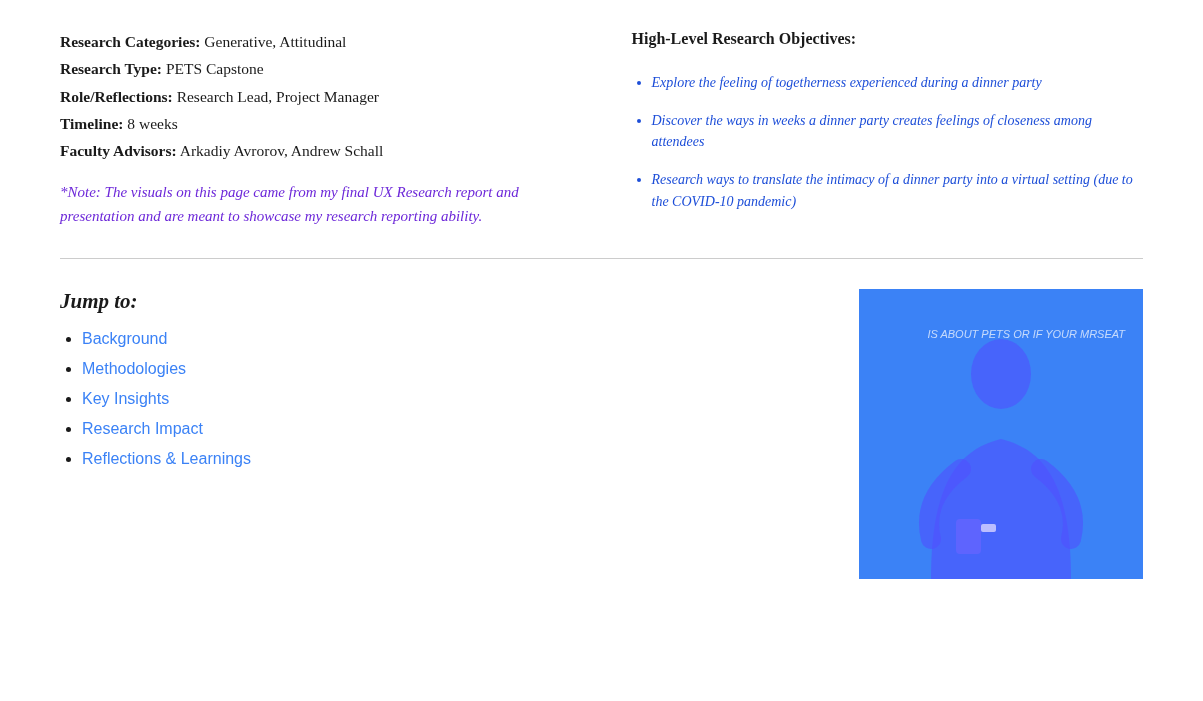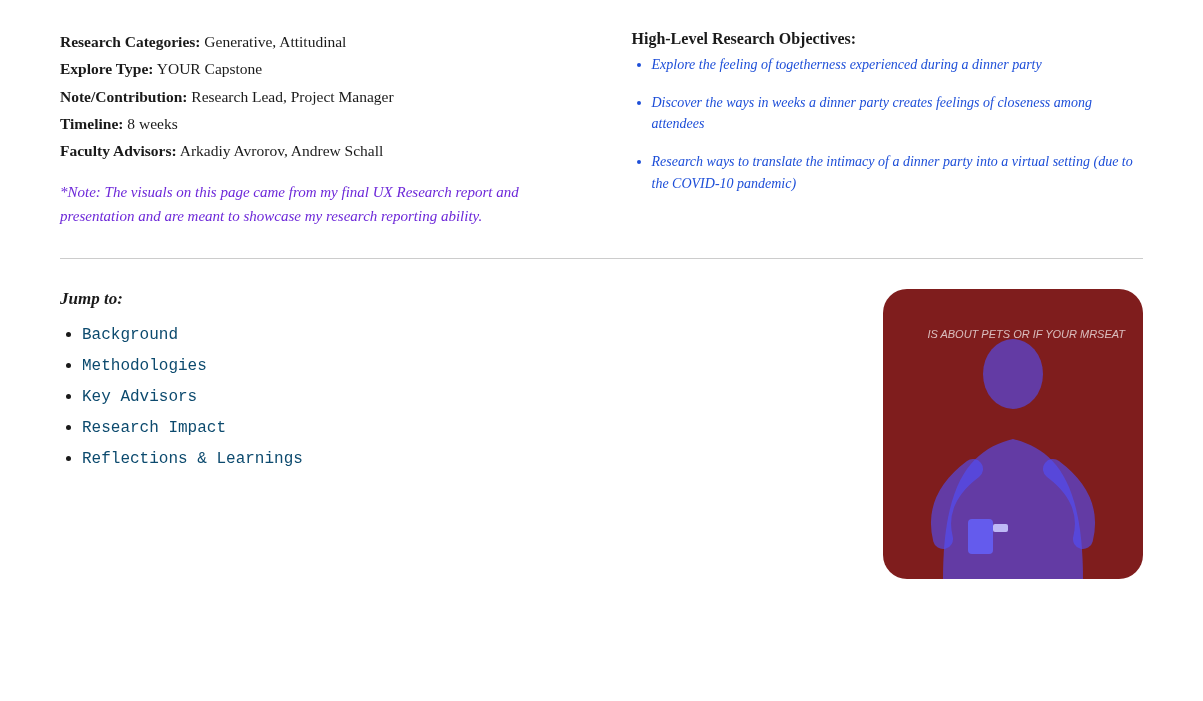--- a/index.html
+++ b/index.html
@@ -42,21 +42,21 @@
     .note-text {
       margin-top: 18px;
       font-style: italic;
       font-size: 15px;
       line-height: 1.6;
       color: #6d28d9;
     }
     .objectives-title {
       font-weight: bold;
       font-size: 16px;
-      margin-bottom: 6px;
+      margin-bottom: 24px;
     }
     .objectives-list {
       list-style: disc;
       padding-left: 20px;
     }
     .objectives-list li {
       font-size: 14px;
       line-height: 1.55;
       margin-bottom: 16px;
       color: #1d4ed8;
@@ -72,48 +72,47 @@
       gap: 40px;
       align-items: flex-start;
     }
     .jump-to-section {
       flex: 1;
       max-width: 600px;
     }
     .jump-to-label {
       font-weight: bold;
       font-style: italic;
-      font-size: 17px;
+      font-size: 21px;
       margin-bottom: 16px;
     }
     .jump-list {
       list-style: disc;
       padding-left: 22px;
     }
     .jump-list li {
       margin-bottom: 12px;
     }
     .jump-list li a {
-      color: #0c4a6e;
+      color: #3b82f6;
       text-decoration: none;
       font-size: 16px;
-      font-family: Liberation Mono, monospace;
+      font-family: Liberation Sans, sans-serif;
     }
     .image-placeholder {
-      width: 260px;
+      width: 284px;
       height: 290px;
-      background: #7f1d1d;
+      background: #3b82f6;
       flex-shrink: 0;
       margin-left: auto;
       position: relative;
       overflow: hidden;
       display: flex;
       align-items: center;
       justify-content: center;
-      border-radius: 24px;
     }
     .image-overlay-text {
       color: rgba(255,255,255,0.7);
       font-size: 11px;
       text-align: center;
       padding: 8px;
       font-style: italic;
       position: absolute;
       top: 30px;
       right: 10px;
@@ -136,25 +135,25 @@
 <div class="page-wrapper">
 
   <div class="top-section">
 
     <div class="left-meta">
       <div class="meta-row">
         <span class="meta-label">Research Categories:</span>
         <span>Generative, Attitudinal</span>
       </div>
       <div class="meta-row">
-        <span class="meta-label">Explore Type:</span>
-        <span>YOUR Capstone</span>
-      </div>
-      <div class="meta-row">
-        <span class="meta-label">Note/Contribution:</span>
+        <span class="meta-label">Research Type:</span>
+        <span>PETS Capstone</span>
+      </div>
+      <div class="meta-row">
+        <span class="meta-label">Role/Reflections:</span>
         <span>Research Lead, Project Manager</span>
       </div>
       <div class="meta-row">
         <span class="meta-label">Timeline:</span>
         <span>8 weeks</span>
       </div>
       <div class="meta-row">
         <span class="meta-label">Faculty Advisors:</span>
         <span>Arkadiy Avrorov, Andrew Schall</span>
       </div>
@@ -178,21 +177,21 @@
     <div class="jump-to-section">
       <div class="jump-to-label">Jump to:</div>
       <ul class="jump-list">
         <li>
           <a href="#background">Background</a>
         </li>
         <li>
           <a href="#methodologies">Methodologies</a>
         </li>
         <li>
-          <a href="#key-insights">Key Advisors</a>
+          <a href="#key-insights">Key Insights</a>
         </li>
         <li>
           <a href="#research-impact">Research Impact</a>
         </li>
         <li>
           <a href="#reflections">Reflections &amp; Learnings</a>
         </li>
       </ul>
     </div>
 

